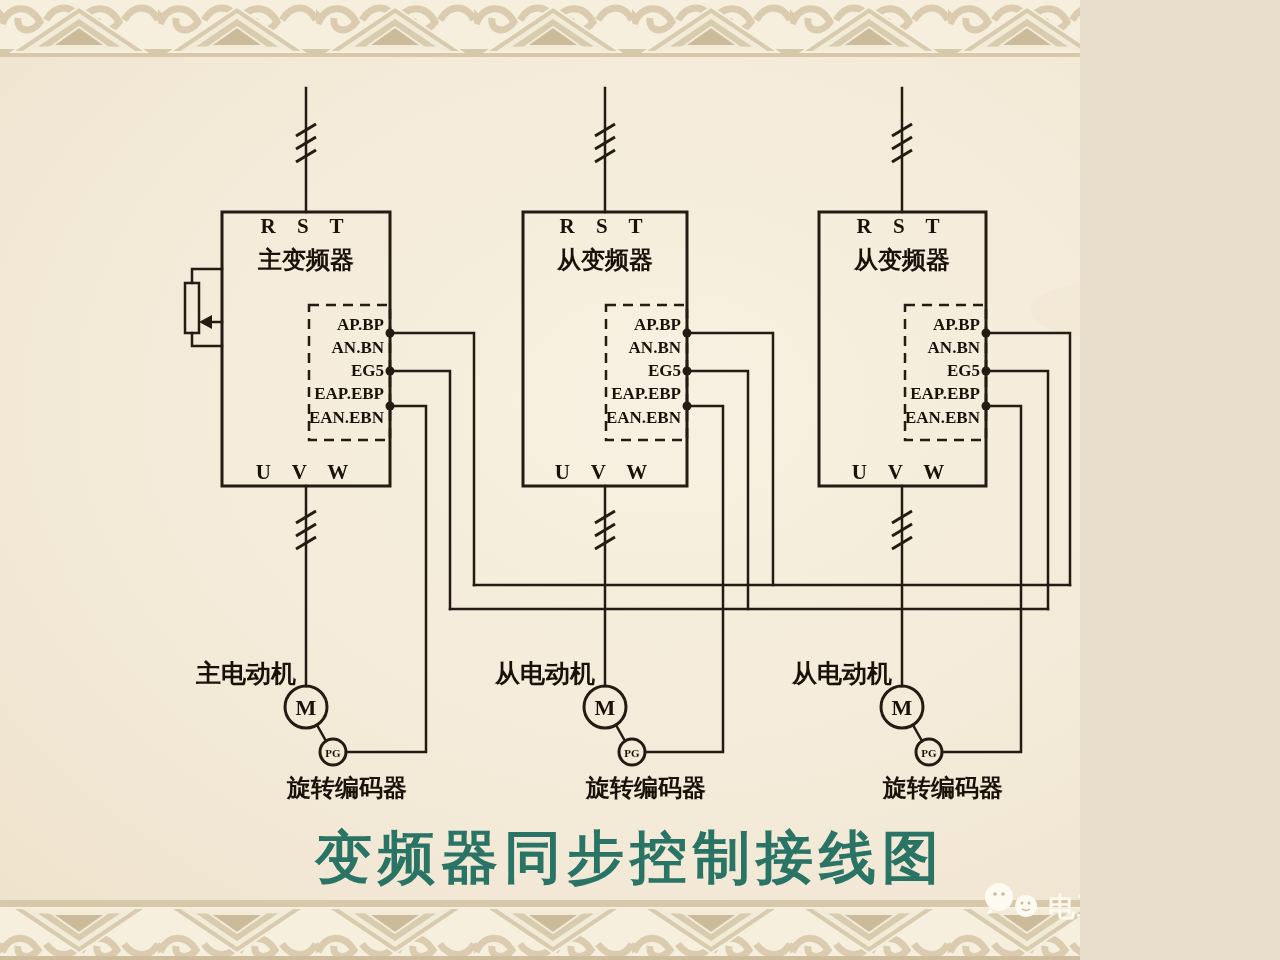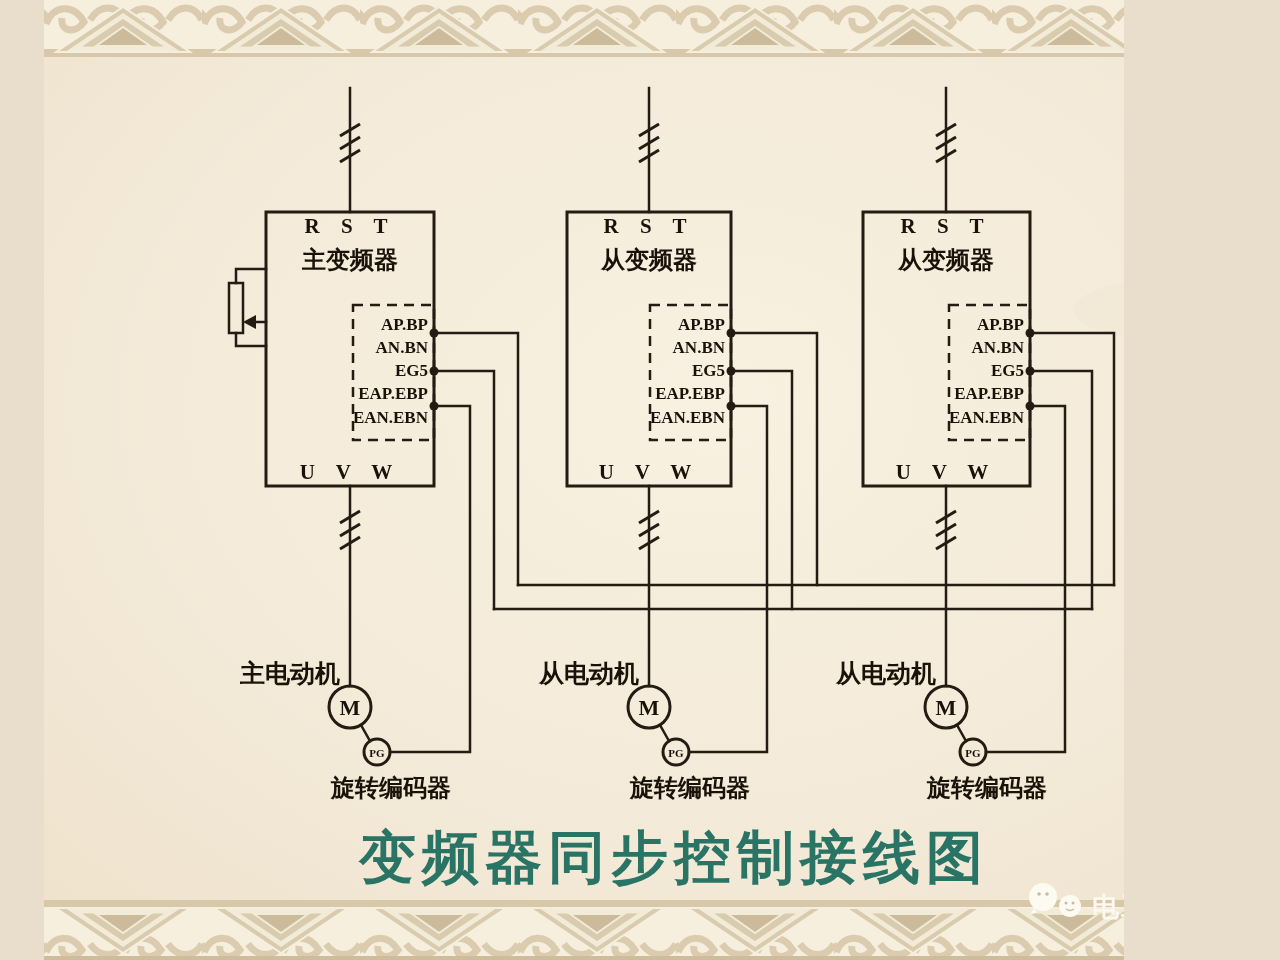--- a/index.html
+++ b/index.html
@@ -1,16 +1,16 @@
 <!DOCTYPE html>
 <html><head>
 <meta charset="utf-8">
 <style>
   html,body{margin:0;padding:0;background:#e9decb;}
-  .stage{width:1080px;height:960px;position:relative;overflow:hidden;margin-left:44px;}
+  .stage{width:1080px;height:960px;position:relative;overflow:hidden;}
   svg{display:block;}
   
   .w    {stroke:#241b12;stroke-width:2.5;fill:none;stroke-linecap:square;}
   .blk  {stroke:#241b12;stroke-width:3;fill:none;}
   .dashb{stroke:#241b12;stroke-width:2.5;fill:none;stroke-dasharray:10 7;}
   .dot  {fill:#241b12;}
   text  {fill:#1a1209;}
   .latin{font-family:"Liberation Serif",serif;font-weight:bold;}
   .phases{font-size:21px;letter-spacing:8px;text-anchor:middle;}
   .term {font-size:17px;text-anchor:end;}

